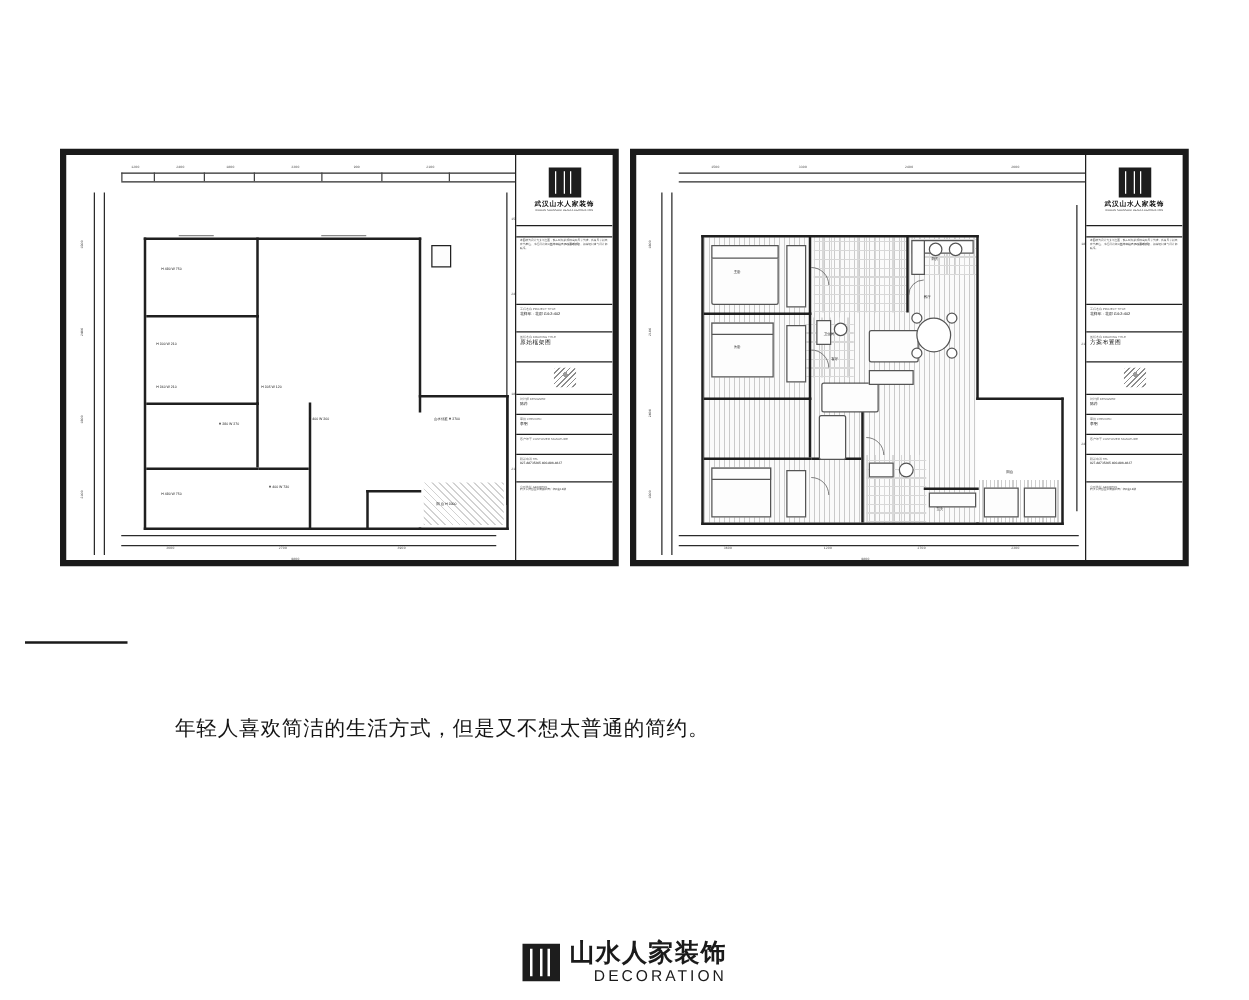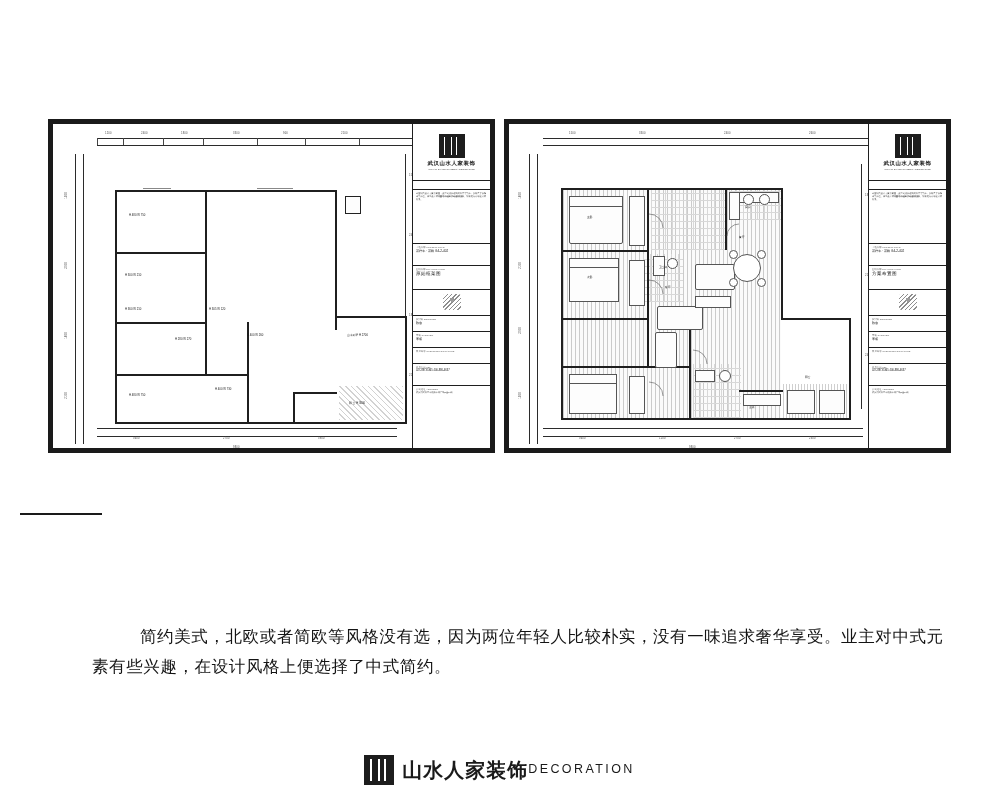--- a/index.html
+++ b/index.html
@@ -125,21 +125,21 @@
   .f-mark{
     width:30px;height:30px;background:#1d1d1d;position:relative;
   }
   .f-mark:before{
     content:"";position:absolute;left:6px;top:4px;width:2px;height:22px;background:#fff;
   }
   .f-mark:after{
     content:"";position:absolute;left:14px;top:4px;width:2px;height:22px;background:#fff;
     box-shadow:6px 0 0 #fff;
   }
-  .f-text{display:flex;flex-direction:row;line-height:1;}
+  .f-text{display:flex;flex-direction:column;line-height:1;align-items:flex-end;}
   .f-zh{font-size:20px;font-weight:bold;color:#1a1a1a;letter-spacing:1px;
         font-family:"DejaVu Sans",sans-serif;}
   .f-en{font-size:12.5px;color:#1a1a1a;letter-spacing:2.4px;margin-top:3px;}
 </style>
 </head>
 <body>
 
 <div class="page">
 
   <div class="drawings">
@@ -438,21 +438,21 @@
           <div class="tb-row" style="height:30px;border-bottom:none;">
             <div class="tb-label">公司地址 ADDRESS</div>
             <div class="tb-note">武汉市武昌区中南路中商广场B座18楼</div>
           </div>
         </div>
       </div>
     </div>
   </div>
 
   <div class="rule"></div>
-  <div class="para p2">简约美式，北欧或者简欧等风格没有选，因为两位年轻人比较朴实，没有一味追求奢华享受。业主对中式元素有些兴趣，在设计风格上便选择了中式简约。</div>
+  <div class="para p1">年轻人喜欢简洁的生活方式，但是又不想太普通的简约。</div>
 
   <div class="footer">
     <div class="f-mark"></div>
     <div class="f-text">
       <span class="f-zh">山水人家装饰</span>
       <span class="f-en">DECORATION</span>
     </div>
   </div>
 
 </div>

